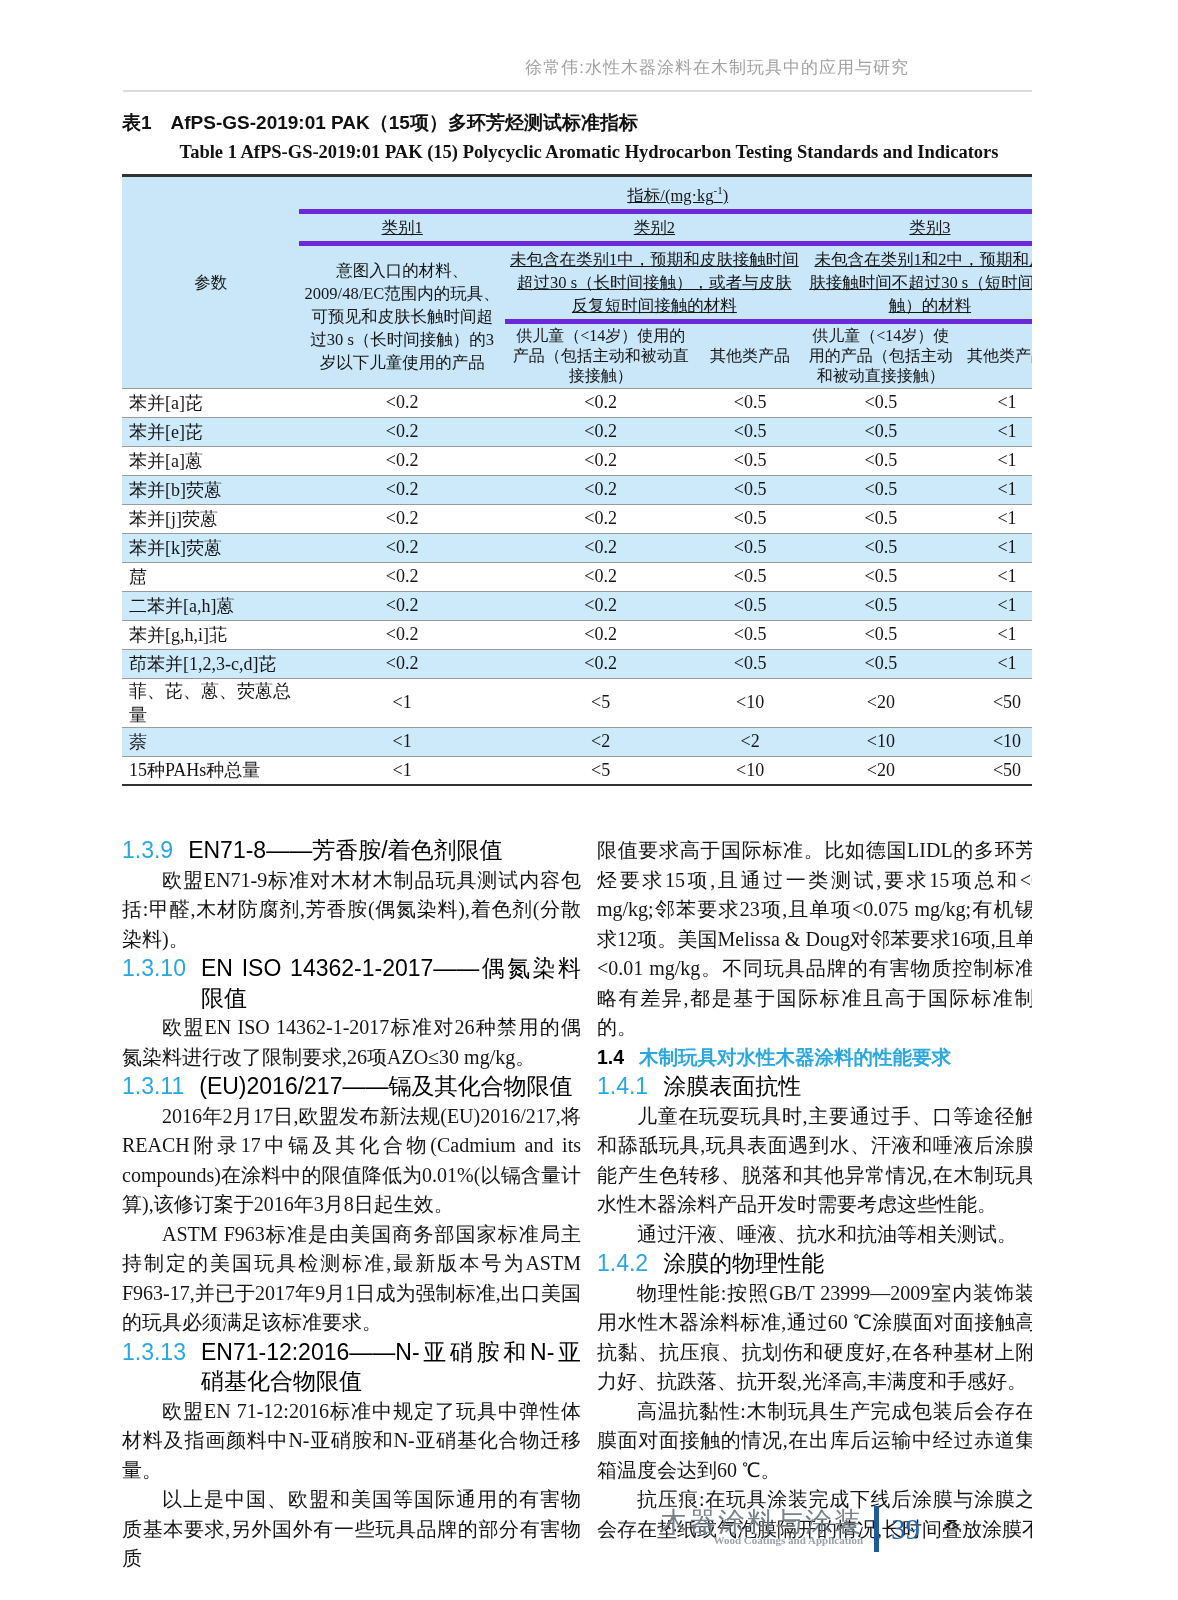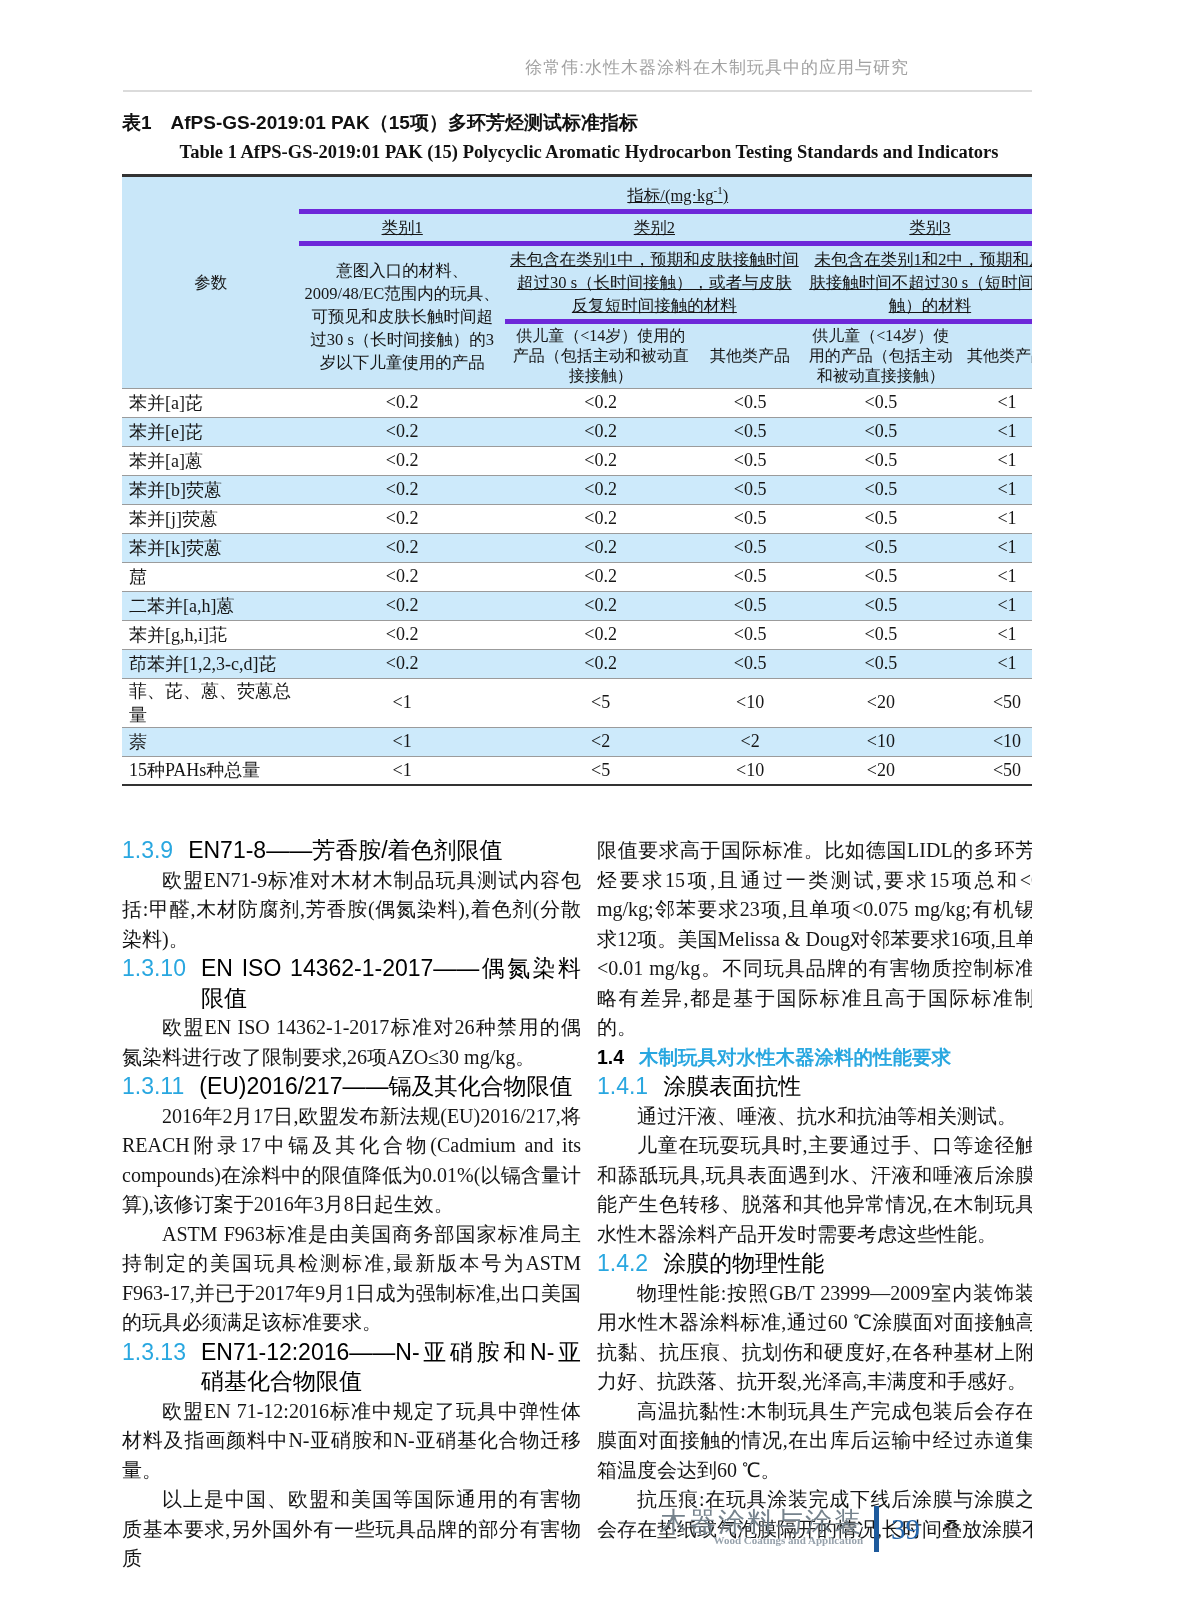--- a/index.html
+++ b/index.html
@@ -255,22 +255,22 @@
       <div class="col">
           <p class="para noindent">限值要求高于国际标准。比如德国LIDL的多环芳香烃要求15项,且通过一类测试,要求15项总和&lt;0.2 mg/kg;邻苯要求23项,且单项&lt;0.075 mg/kg;有机锡要求12项。美国Melissa &amp; Doug对邻苯要求16项,且单项&lt;0.01 mg/kg。不同玩具品牌的有害物质控制标准会略有差异,都是基于国际标准且高于国际标准制定的。</p>
           <div class="h2sec">
             <span class="hnum2">1.4</span>
             <span class="htitle2">木制玩具对水性木器涂料的性能要求</span>
           </div>
           <div class="h4">
             <span class="hnum">1.4.1</span>
             <span class="htitle">涂膜表面抗性</span>
           </div>
+          <p class="para">儿童在玩耍玩具时,主要通过手、口等途径触摸和舔舐玩具,玩具表面遇到水、汗液和唾液后涂膜不能产生色转移、脱落和其他异常情况,在木制玩具用水性木器涂料产品开发时需要考虑这些性能。</p>
           <p class="para">通过汗液、唾液、抗水和抗油等相关测试。</p>
-          <p class="para">儿童在玩耍玩具时,主要通过手、口等途径触摸和舔舐玩具,玩具表面遇到水、汗液和唾液后涂膜不能产生色转移、脱落和其他异常情况,在木制玩具用水性木器涂料产品开发时需要考虑这些性能。</p>
           <div class="h4">
             <span class="hnum">1.4.2</span>
             <span class="htitle">涂膜的物理性能</span>
           </div>
           <p class="para">物理性能:按照GB/T 23999—2009室内装饰装修用水性木器涂料标准,通过60 ℃涂膜面对面接触高温抗黏、抗压痕、抗划伤和硬度好,在各种基材上附着力好、抗跌落、抗开裂,光泽高,丰满度和手感好。</p>
           <p class="para">高温抗黏性:木制玩具生产完成包装后会存在涂膜面对面接触的情况,在出库后运输中经过赤道集装箱温度会达到60 ℃。</p>
           <p class="para">抗压痕:在玩具涂装完成下线后涂膜与涂膜之间会存在垫纸或气泡膜隔开的情况,长时间叠放涂膜不</p>
         </div>
     </div>
 

